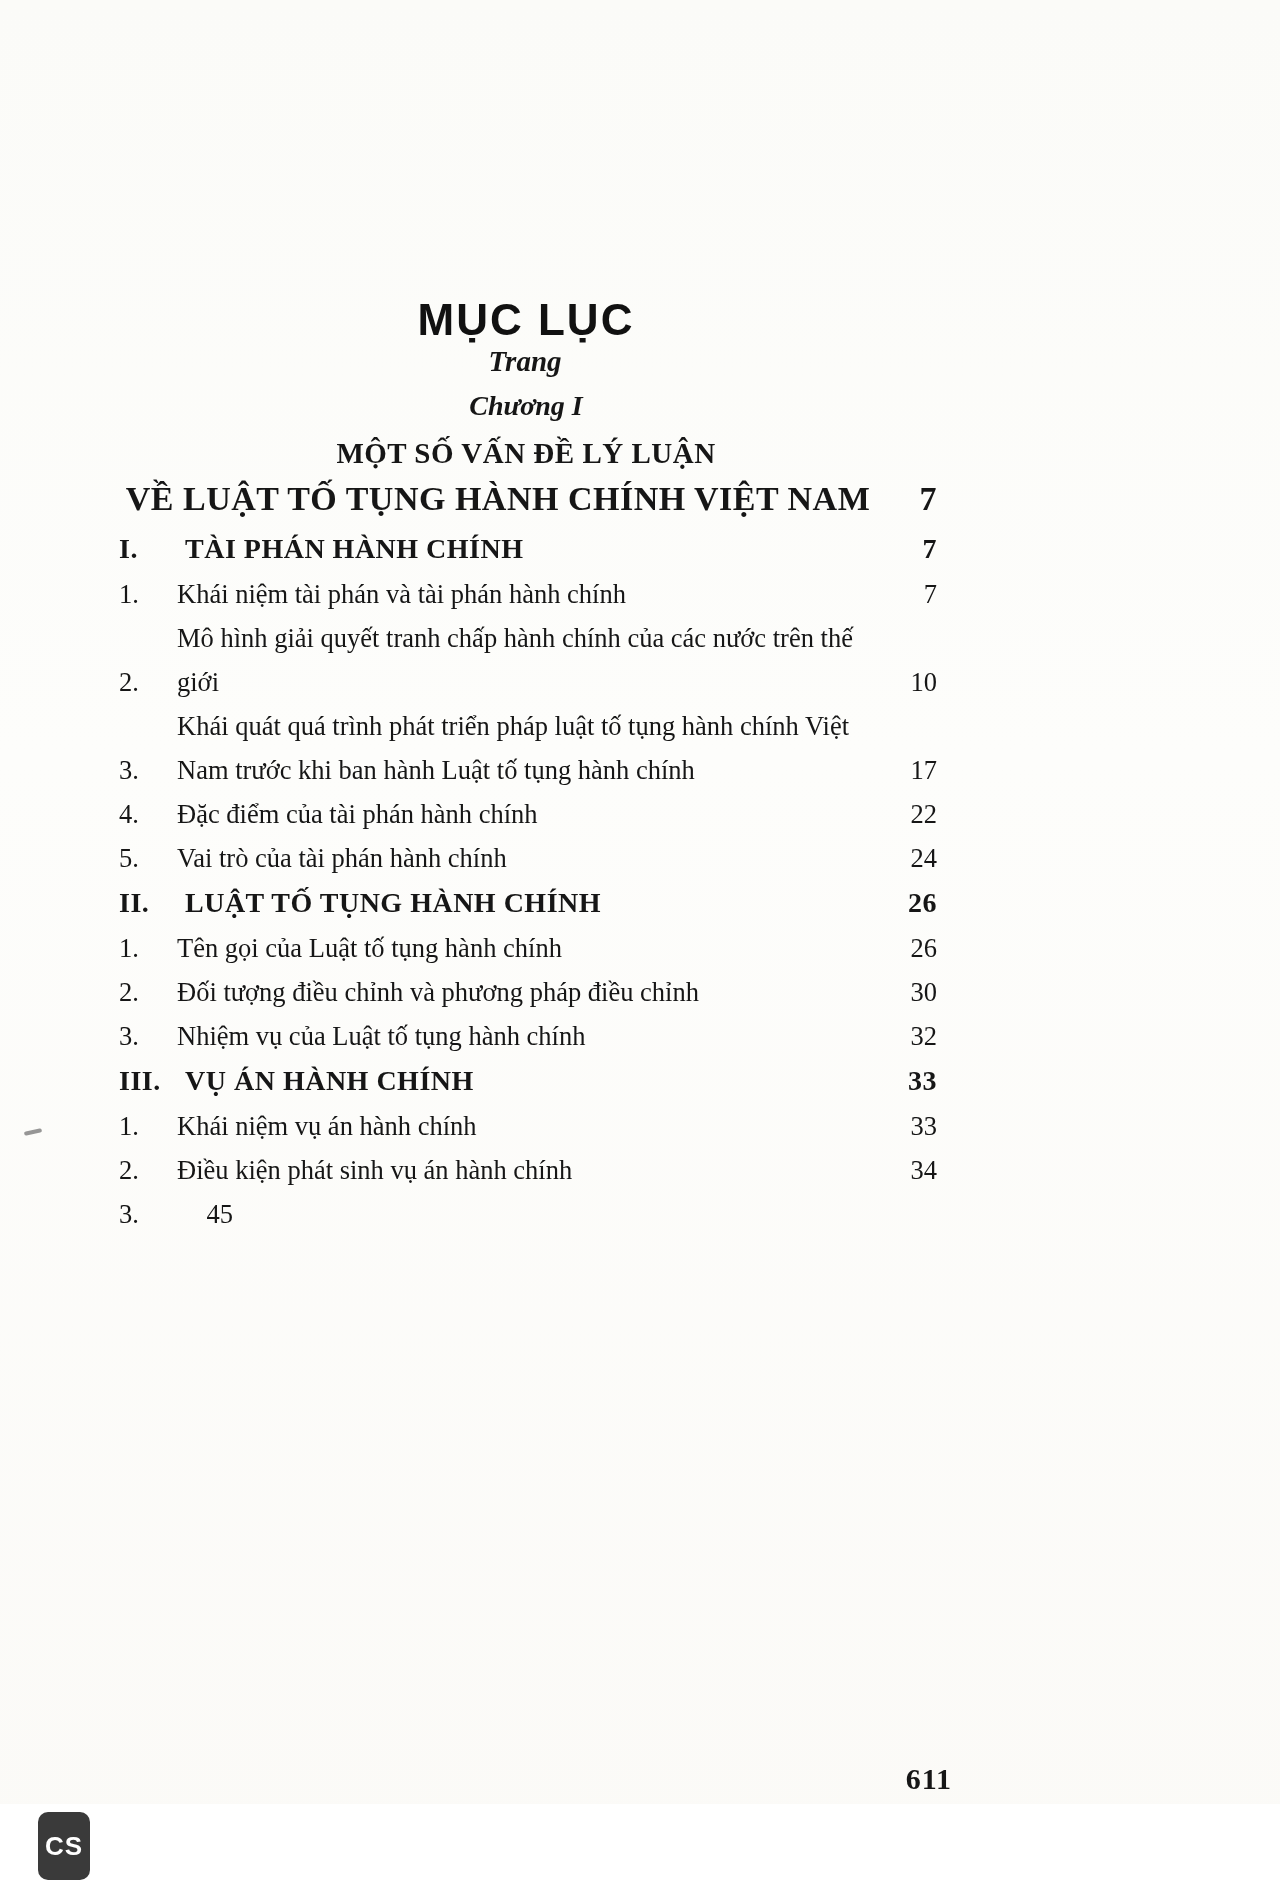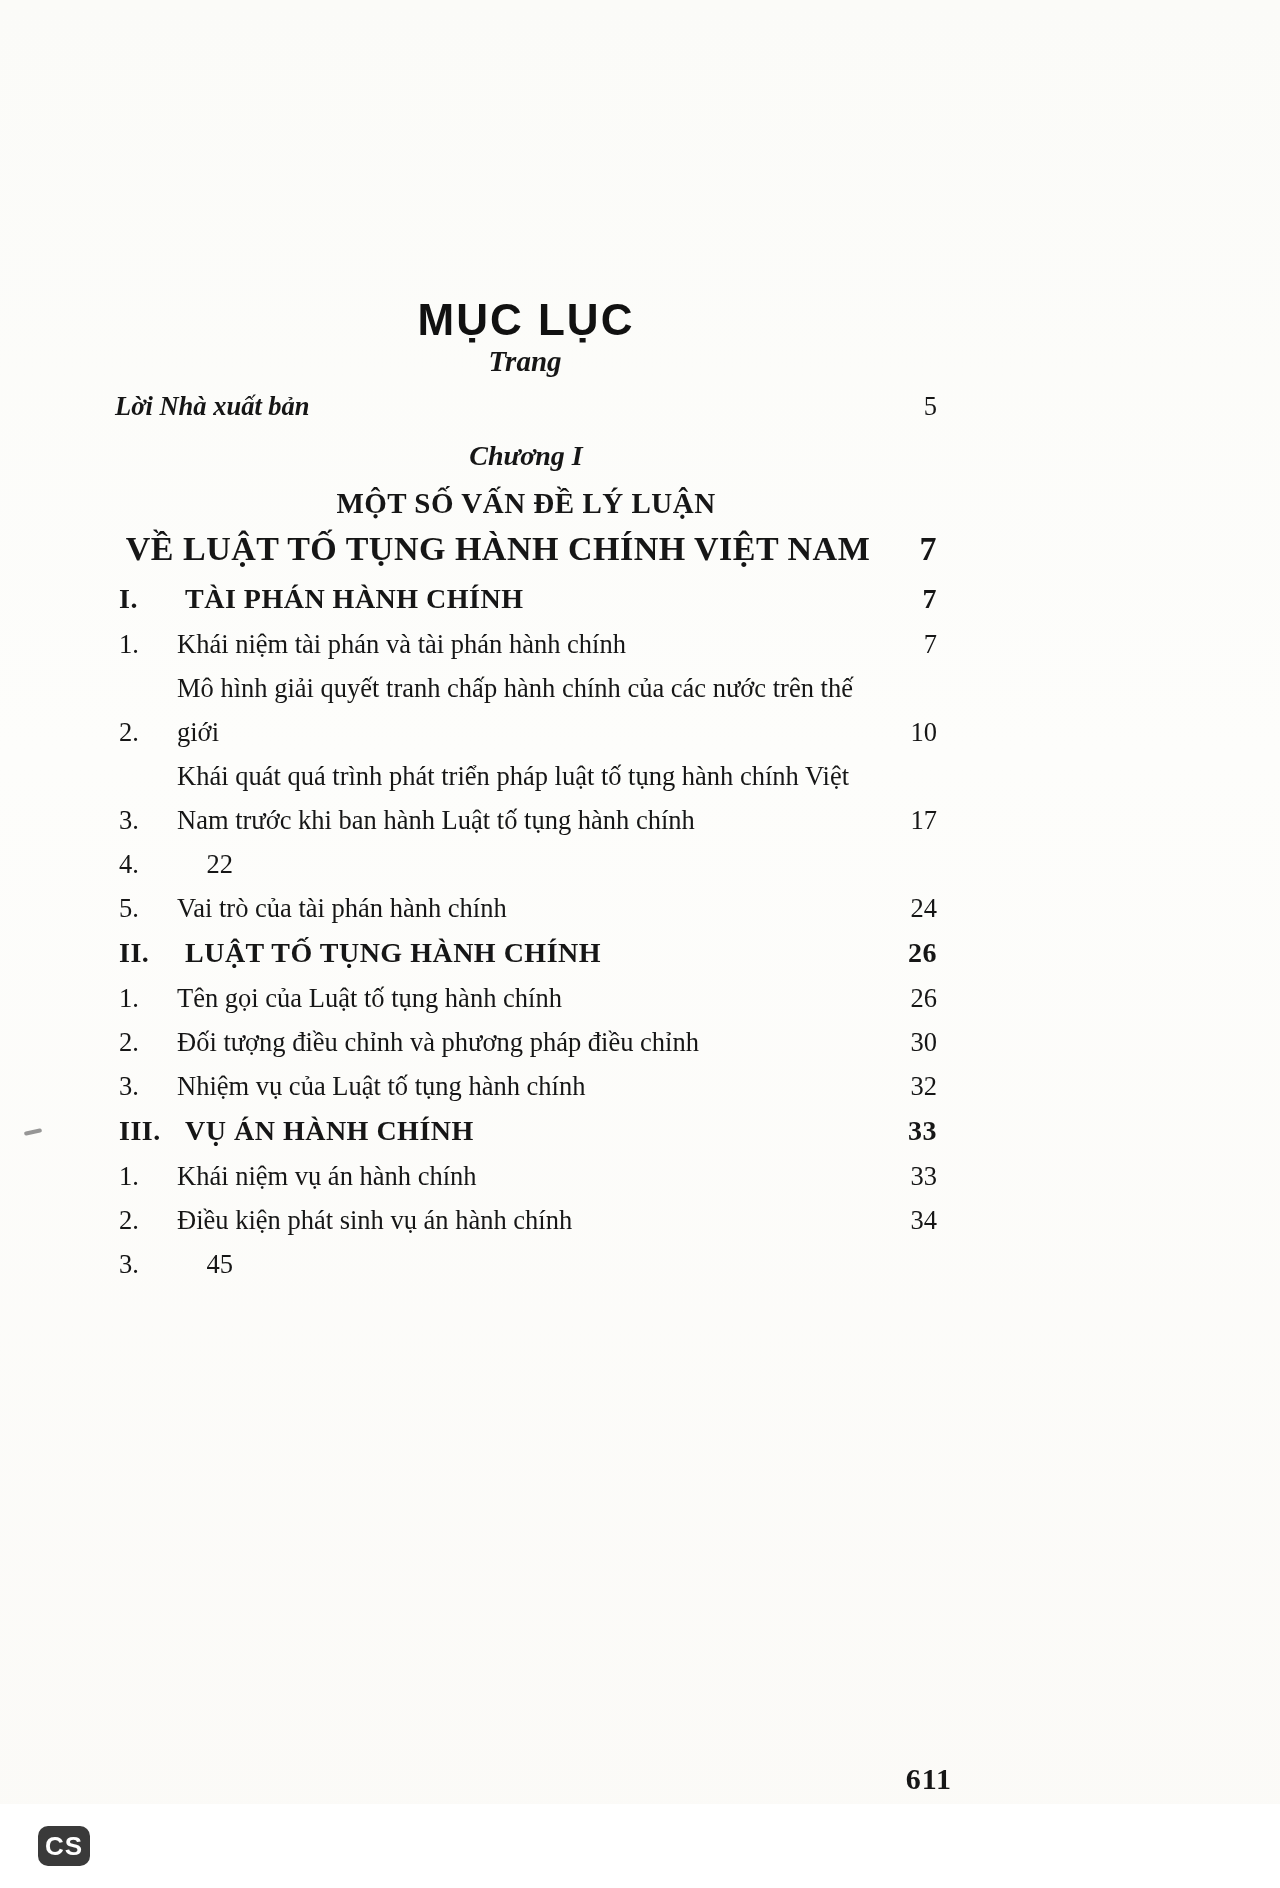--- a/index.html
+++ b/index.html
@@ -135,21 +135,21 @@
     height: 84px;
     background: #ffffff;
     display: flex;
     align-items: center;
     gap: 20px;
     padding-left: 38px;
     box-sizing: border-box;
   }
   .cs-icon {
     width: 52px;
-    height: 40px;
+    height: 68px;
     border-radius: 10px;
     background: #3a3a3a;
     color: #ffffff;
     font-family: "Liberation Sans", sans-serif;
     font-weight: bold;
     font-size: 26px;
     display: flex;
     align-items: center;
     justify-content: center;
     letter-spacing: 1px;
@@ -167,24 +167,20 @@
 <div class="page">
 
   <div class="scan-mark"></div>
 
   <div class="content">
 
     <h1 class="doc-title">MỤC LỤC</h1>
 
     <div class="trang">Trang</div>
 
-    <div class="row preface">
-      <div class="text">Lời Nhà xuất bản</div>
-      <div class="pagenum">5</div>
-    </div>
 
     <div class="chapter">
       <div class="chapter-label">Chương I</div>
       <div class="chapter-title1">MỘT SỐ VẤN ĐỀ LÝ LUẬN</div>
       <div class="row chapter-line2">
         <div class="text">VỀ LUẬT TỐ TỤNG HÀNH CHÍNH VIỆT NAM</div>
         <div class="pagenum">7</div>
       </div>
     </div>
 
@@ -208,20 +204,21 @@
   </div>
 
   <div class="row entry">
     <div class="num">3.</div>
     <div class="text">Khái quát quá trình phát triển pháp luật tố tụng hành chính Việt Nam trước khi ban hành Luật tố tụng hành chính</div>
     <div class="pagenum">17</div>
   </div>
 
   <div class="row entry">
     <div class="num">4.</div>
+    <div class="text">Đặc điểm của tài phán hành chính</div>
     <div class="pagenum">22</div>
   </div>
 
   <div class="row entry">
     <div class="num">5.</div>
     <div class="text">Vai trò của tài phán hành chính</div>
     <div class="pagenum">24</div>
   </div>
 
   <div class="row entry section">

